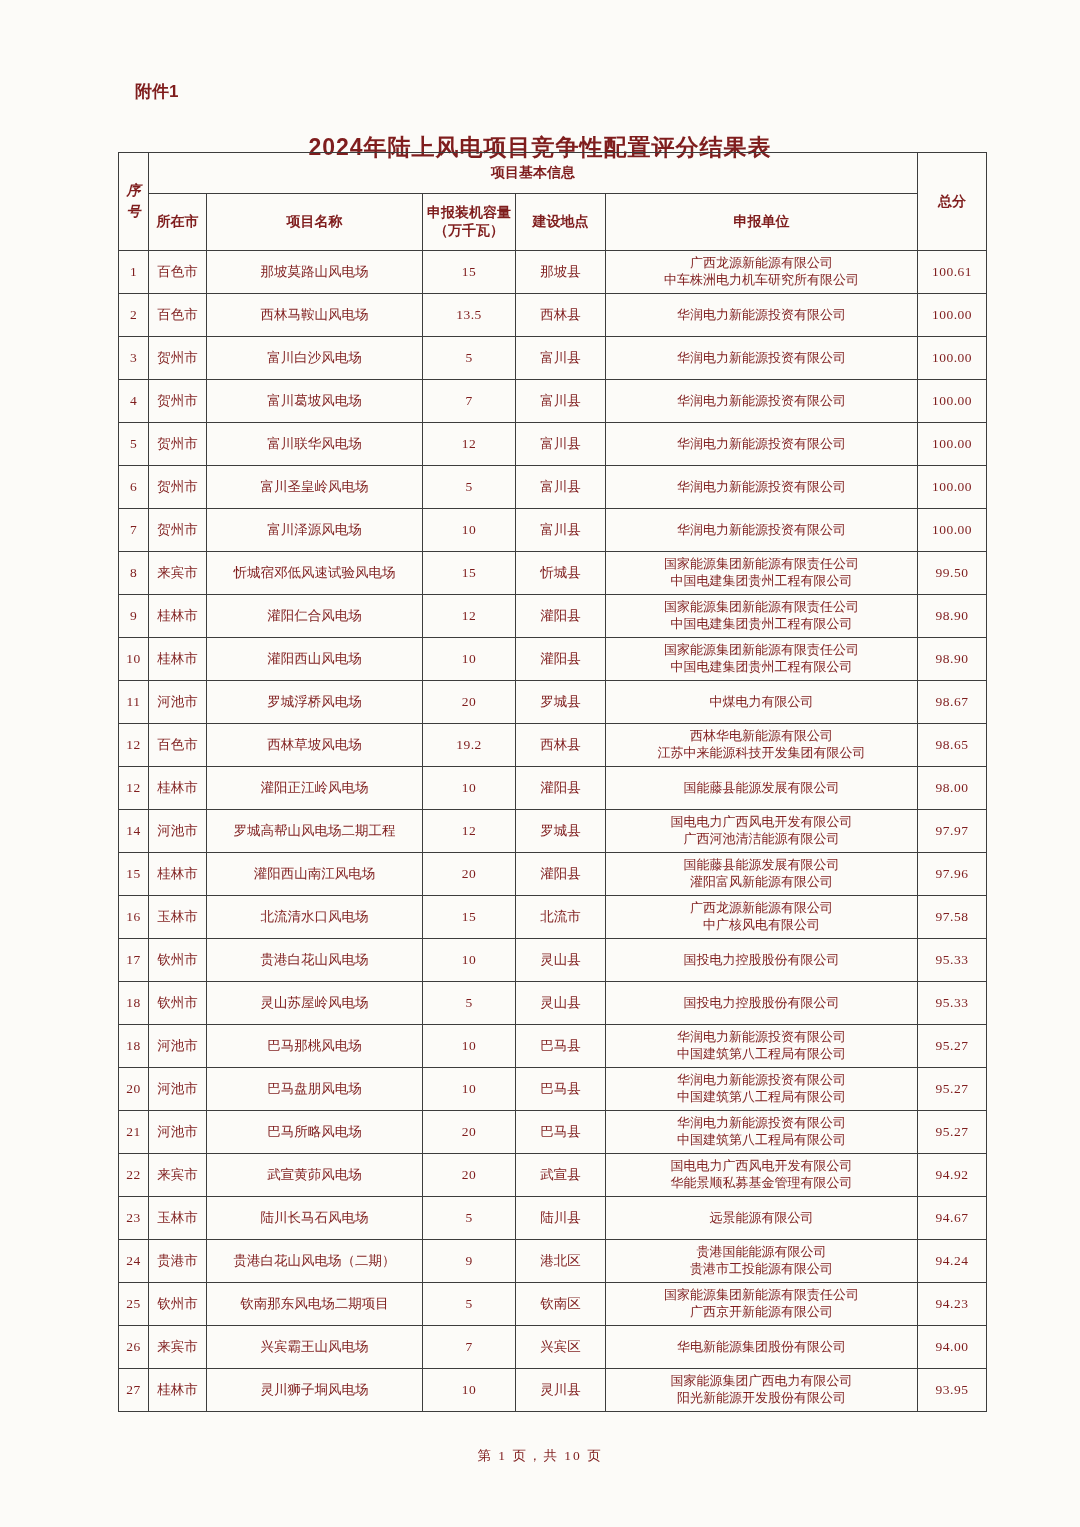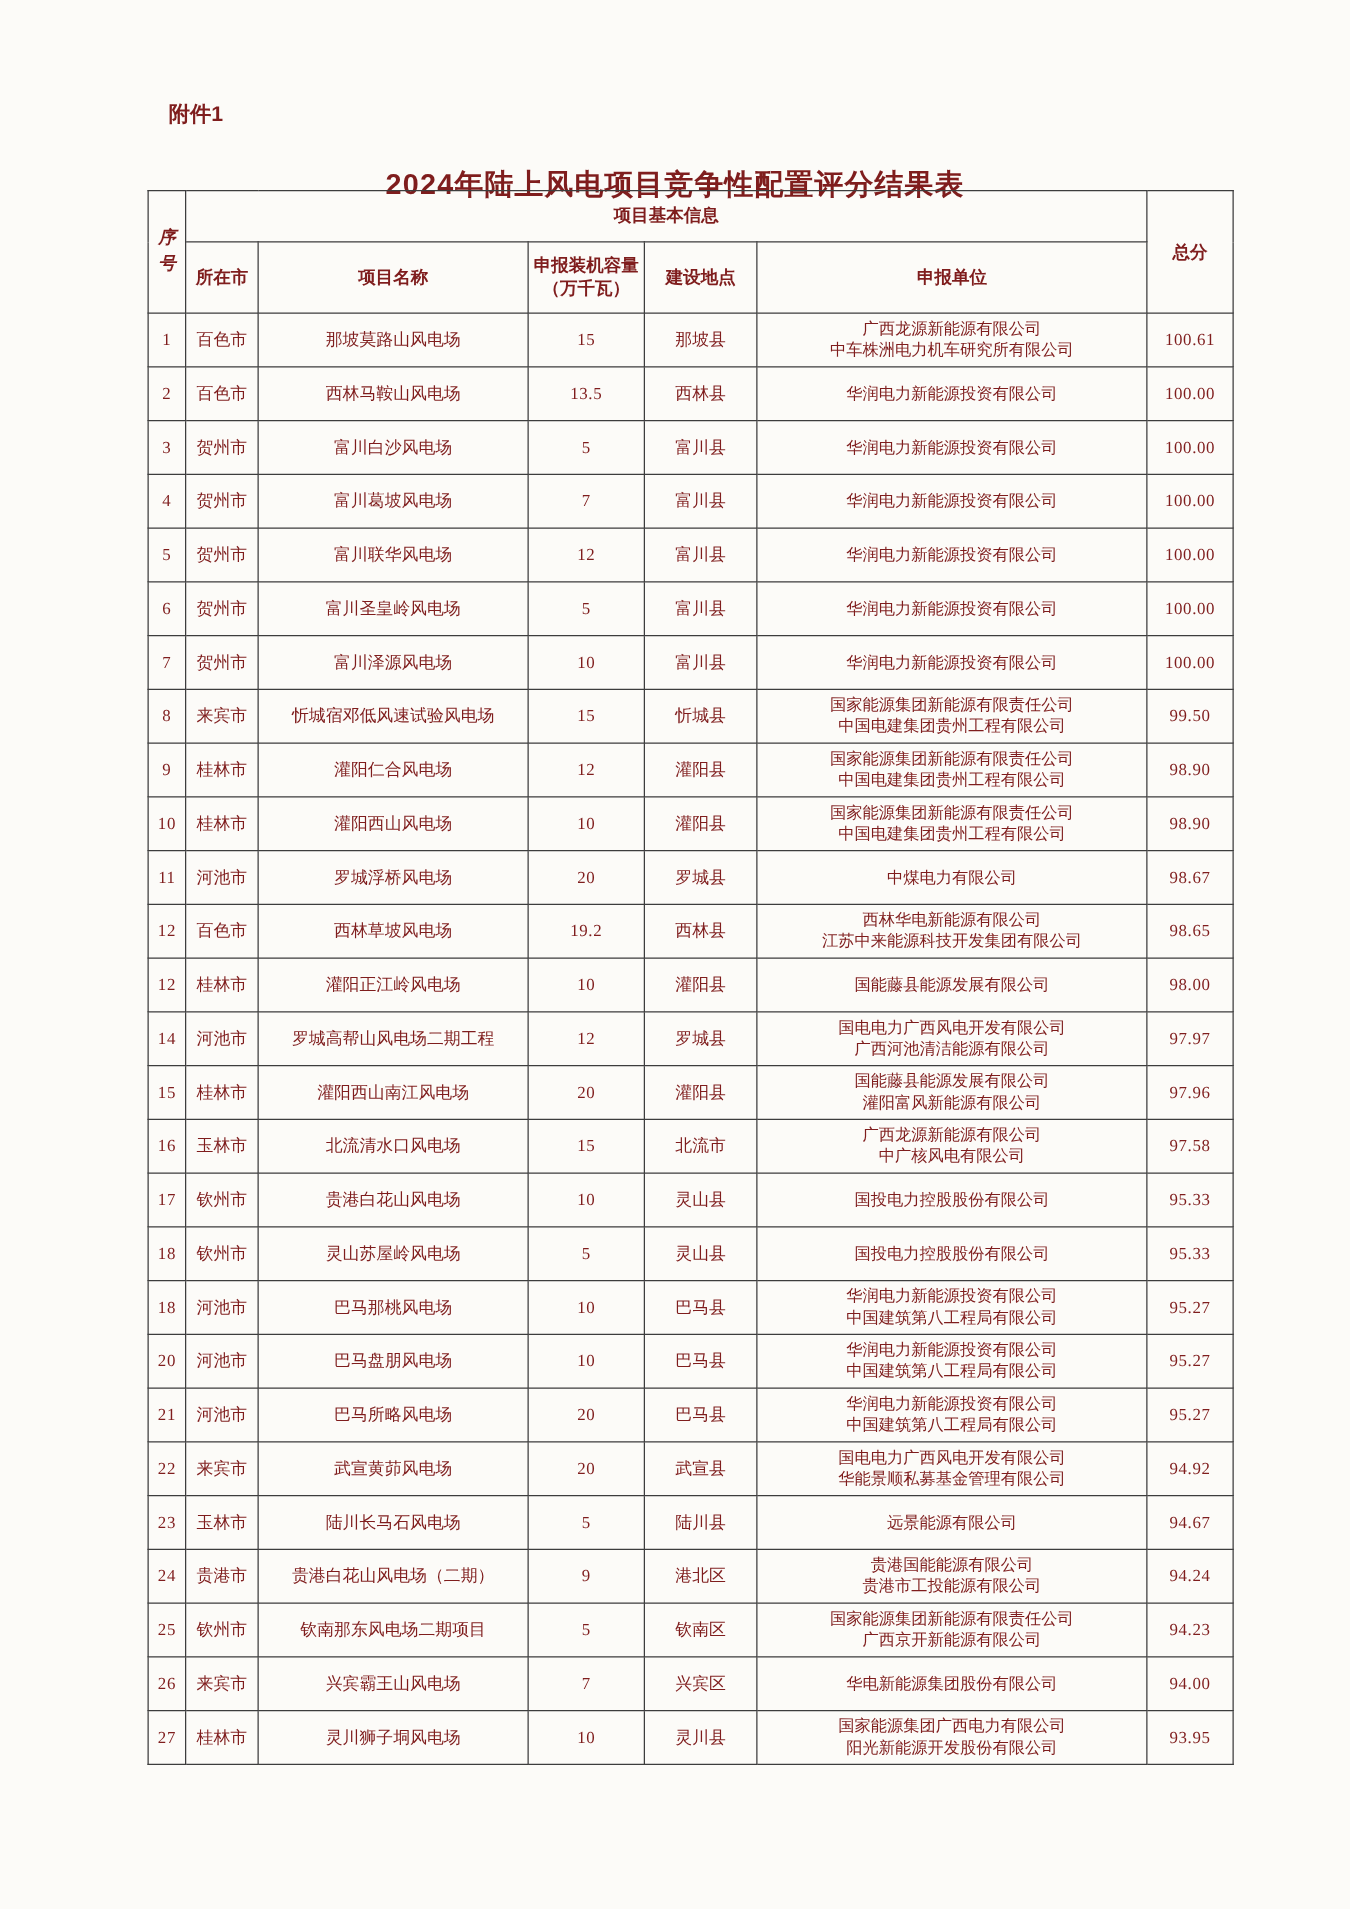--- a/index.html
+++ b/index.html
@@ -367,14 +367,15 @@
     <td>灵川狮子垌风电场</td>
     <td class="num">10</td>
     <td>灵川县</td>
     <td class="pre applicant">国家能源集团广西电力有限公司
 阳光新能源开发股份有限公司</td>
     <td class="num">93.95</td>
   </tr>
       </tbody>
   </table>
 
+  <div class="footer">第 1 页，共 10 页</div>
 
 </div>
 
 </body></html>

